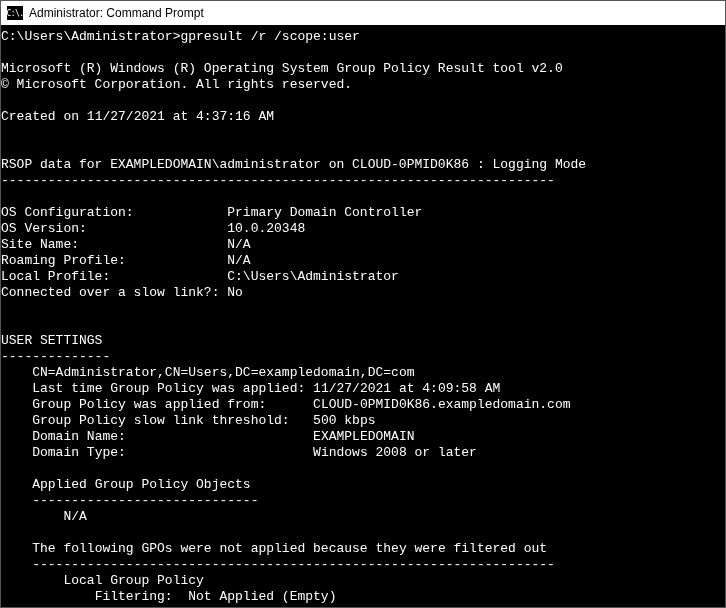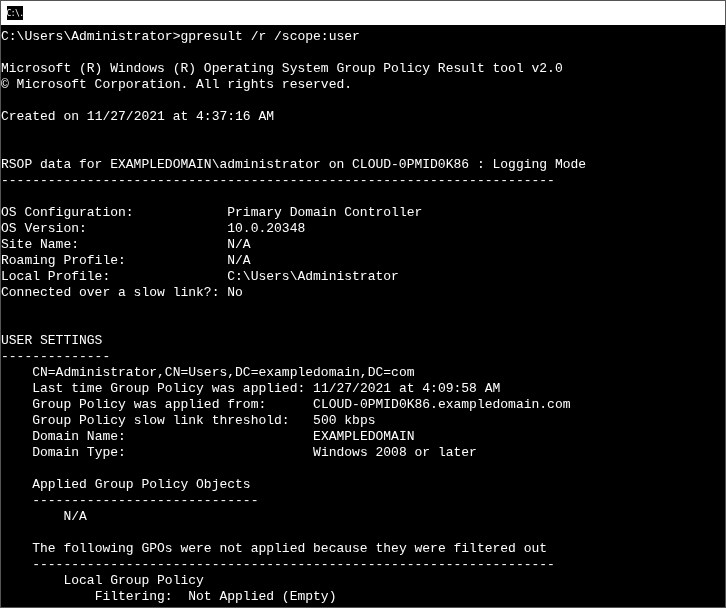--- a/index.html
+++ b/index.html
@@ -50,20 +50,21 @@
     overflow: hidden;
     font-family: Consolas, "Courier New", monospace;
   }
 </style>
 </head>
 <body>
 
 <div class="window">
   <div class="titlebar">
     <span class="icon-box">C:\.</span>
+    <span>Administrator: Command Prompt</span>
   </div>
   <div class="terminal"><span>C:\Users\Administrator&gt;</span><span>gpresult /r /scope:user</span>
 
 <span>Microsoft (R) Windows (R) Operating System Group Policy Result tool v2.0</span>
 <span>© Microsoft Corporation. All rights reserved.</span>
 
 <span>Created on </span><span>‎11/‎27/‎2021 at 4:37:16 AM</span>
 
 
 <span>RSOP data for EXAMPLEDOMAIN\administrator on CLOUD-0PMID0K86 : Logging Mode</span>

